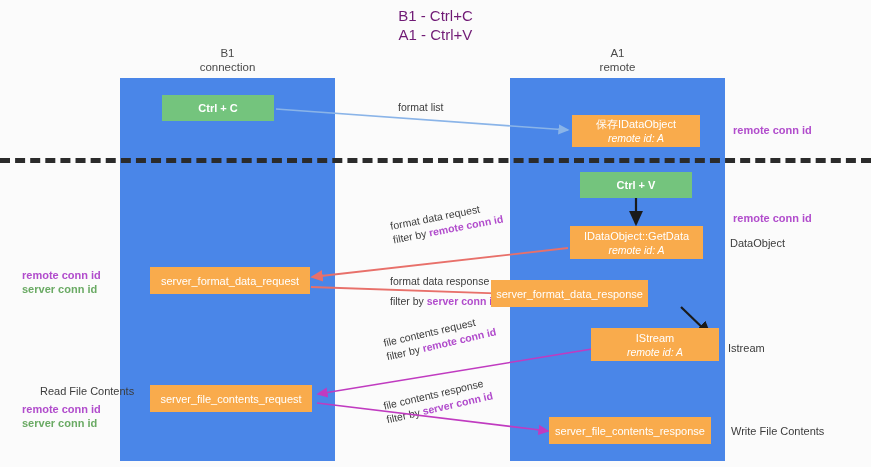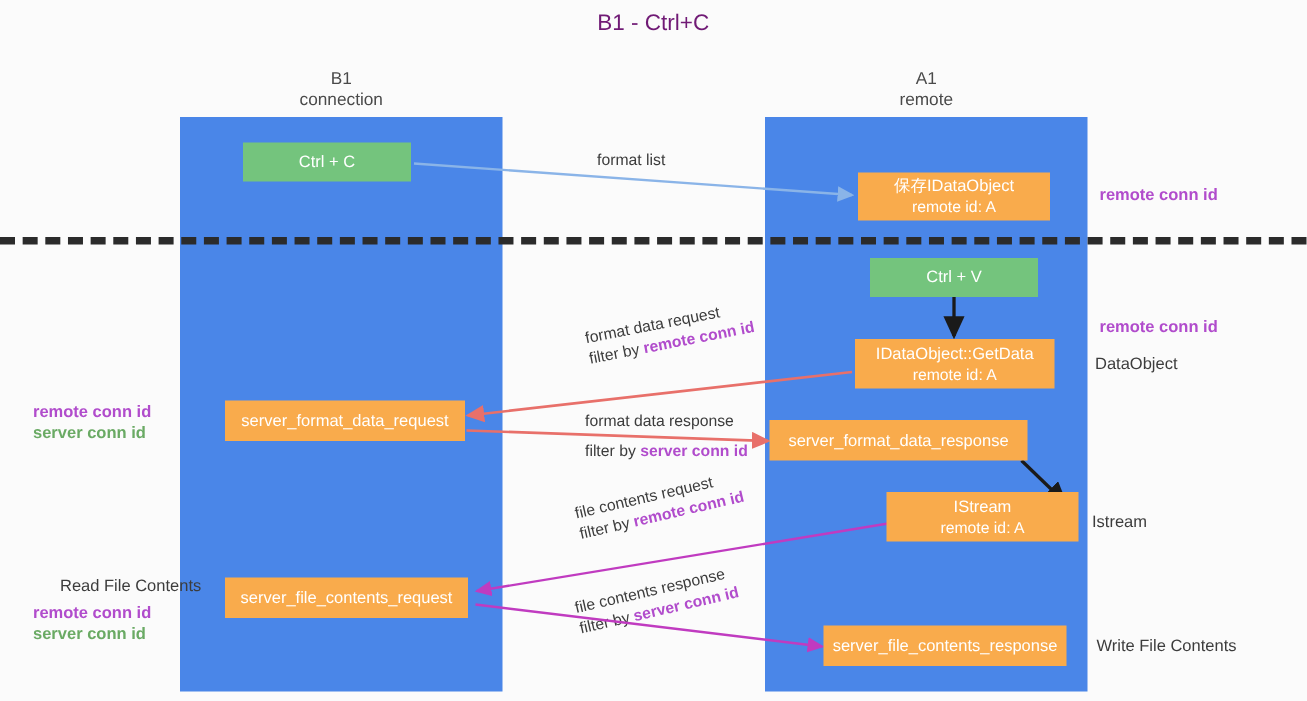--- a/index.html
+++ b/index.html
@@ -61,22 +61,22 @@
     align-items: center;
     justify-content: center;
     color: #ffffff;
     font-size: 11px;
     line-height: 14px;
     text-align: center;
     padding: 2px 4px;
     z-index: 5;
   }
   .node.orange { background: #f9ab4c; }
-  .node.green  { background: #74c47d; }
-  .node .l2 { font-size: 10.5px; }
+  .node.green  { background: #74c47d; font-weight: bold; }
+  .node .l2 { font-size: 10.5px; font-style: italic; }
 
   
   .ann {
     position: absolute;
     font-size: 11px;
     line-height: 14px;
     white-space: nowrap;
   }
   .ann.purple { color: #b14ccc; font-weight: bold; }
   .ann.green  { color: #6aaa64; font-weight: bold; }
@@ -114,20 +114,21 @@
 </head>
 <body>
 
 <div id="stage">
 
   <div class="lane" id="lane-b1" style="background: rgb(74, 134, 232);"></div>
   <div class="lane" id="lane-a1" style="background: rgb(74, 134, 232);"></div>
 
   <div id="title-block">
     <div>B1 - Ctrl+C</div>
+    <div>A1 - Ctrl+V</div>
   </div>
 
   <div class="lane-head" id="head-b1">
     <div>B1</div>
     <div>connection</div>
   </div>
   <div class="lane-head" id="head-a1">
     <div>A1</div>
     <div>remote</div>
   </div>
@@ -180,21 +181,21 @@
 
   <div class="node orange" style="left:570px; top:226px; width:133px; height:33px;">
     <div>IDataObject::GetData</div>
     <div class="l2">remote id: A</div>
   </div>
 
   <div class="node orange" style="left:150px; top:267px; width:160px; height:27px;">
     <div>server_format_data_request</div>
   </div>
 
-  <div class="node orange" style="left:513px; top:280px; width:172px; height:27px;">
+  <div class="node orange" style="left:491px; top:280px; width:157px; height:27px;">
     <div>server_format_data_response</div>
   </div>
 
   <div class="node orange" style="left:591px; top:328px; width:128px; height:33px;">
     <div>IStream</div>
     <div class="l2">remote id: A</div>
   </div>
 
   <div class="node orange" style="left:150px; top:385px; width:162px; height:27px;align-items:center;">
     <div>server_file_contents_request</div>

